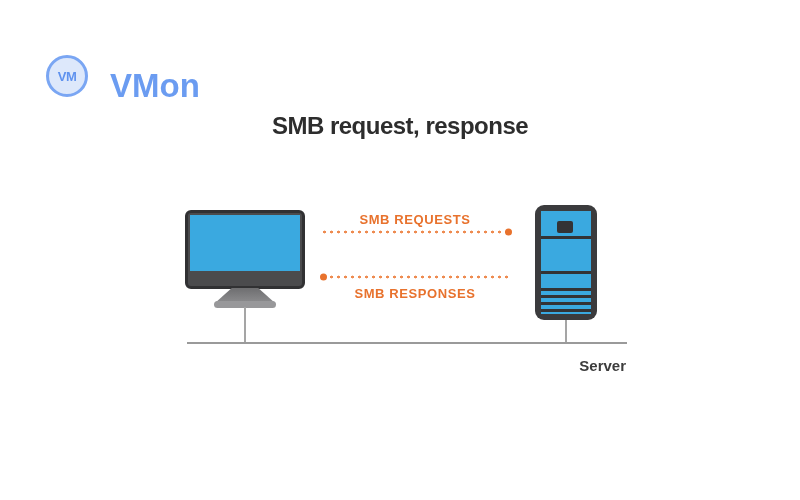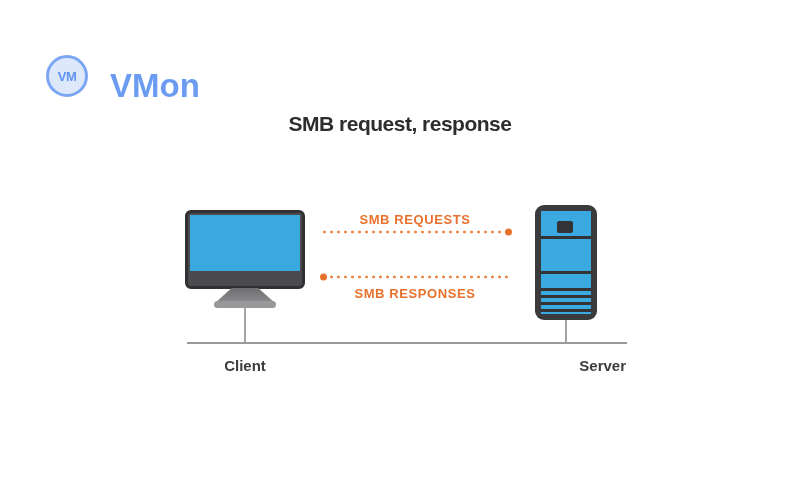--- a/index.html
+++ b/index.html
@@ -43,21 +43,21 @@
     margin-top: 20px;
   }
 
   
   .title {
     position: absolute;
     left: 0; top: 112px;
     width: 800px;
     margin: 0;
     text-align: center;
-    font-size: 21px;
+    font-size: 24px;
     font-weight: 800;
     letter-spacing: -0.5px;
     color: #2d2d2d;
   }
 
   
   .monitor-body {
     position: absolute;
     left: 185px; top: 210px;
     width: 120px; height: 79px;
@@ -234,16 +234,15 @@
 
   <div class="dotted-line resp-line">
     <span class="end-dot left"></span>
   </div>
   <div class="flow-label resp-label">SMB RESPONSES</div>
 
   <div class="v-line client"></div>
   <div class="v-line server"></div>
   <div class="baseline"></div>
 
-  <div class="node-label client">Client</div>
   <div class="node-label server">Server</div>
 
 </div>
 
 </body></html>

